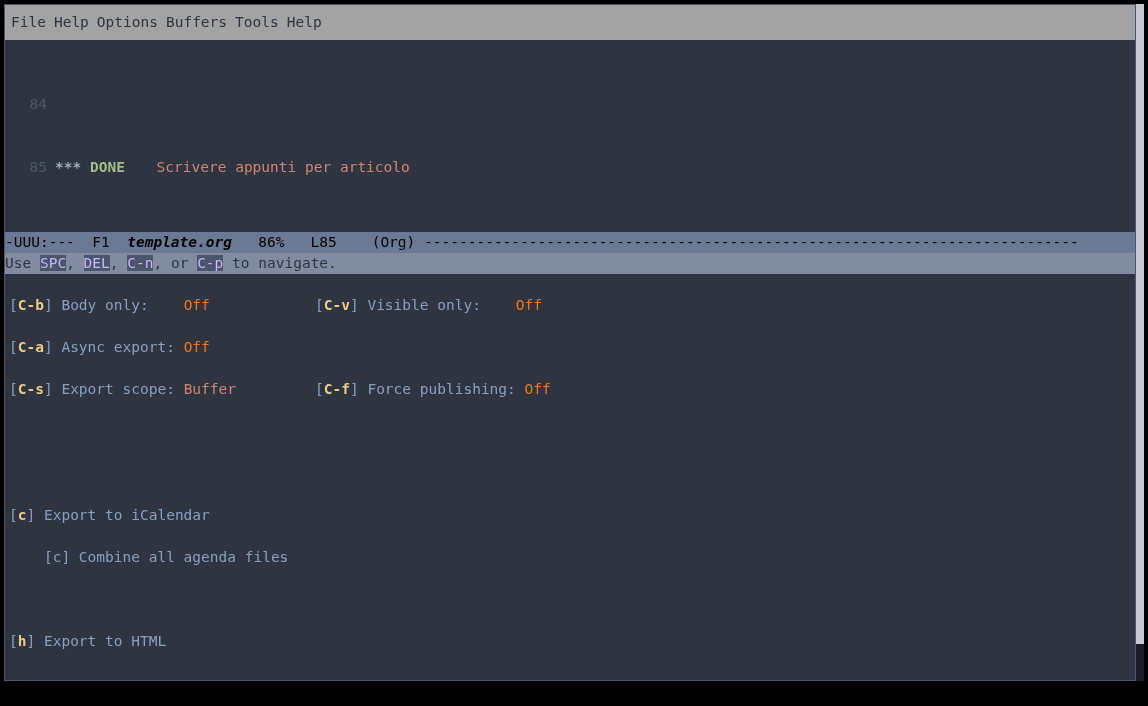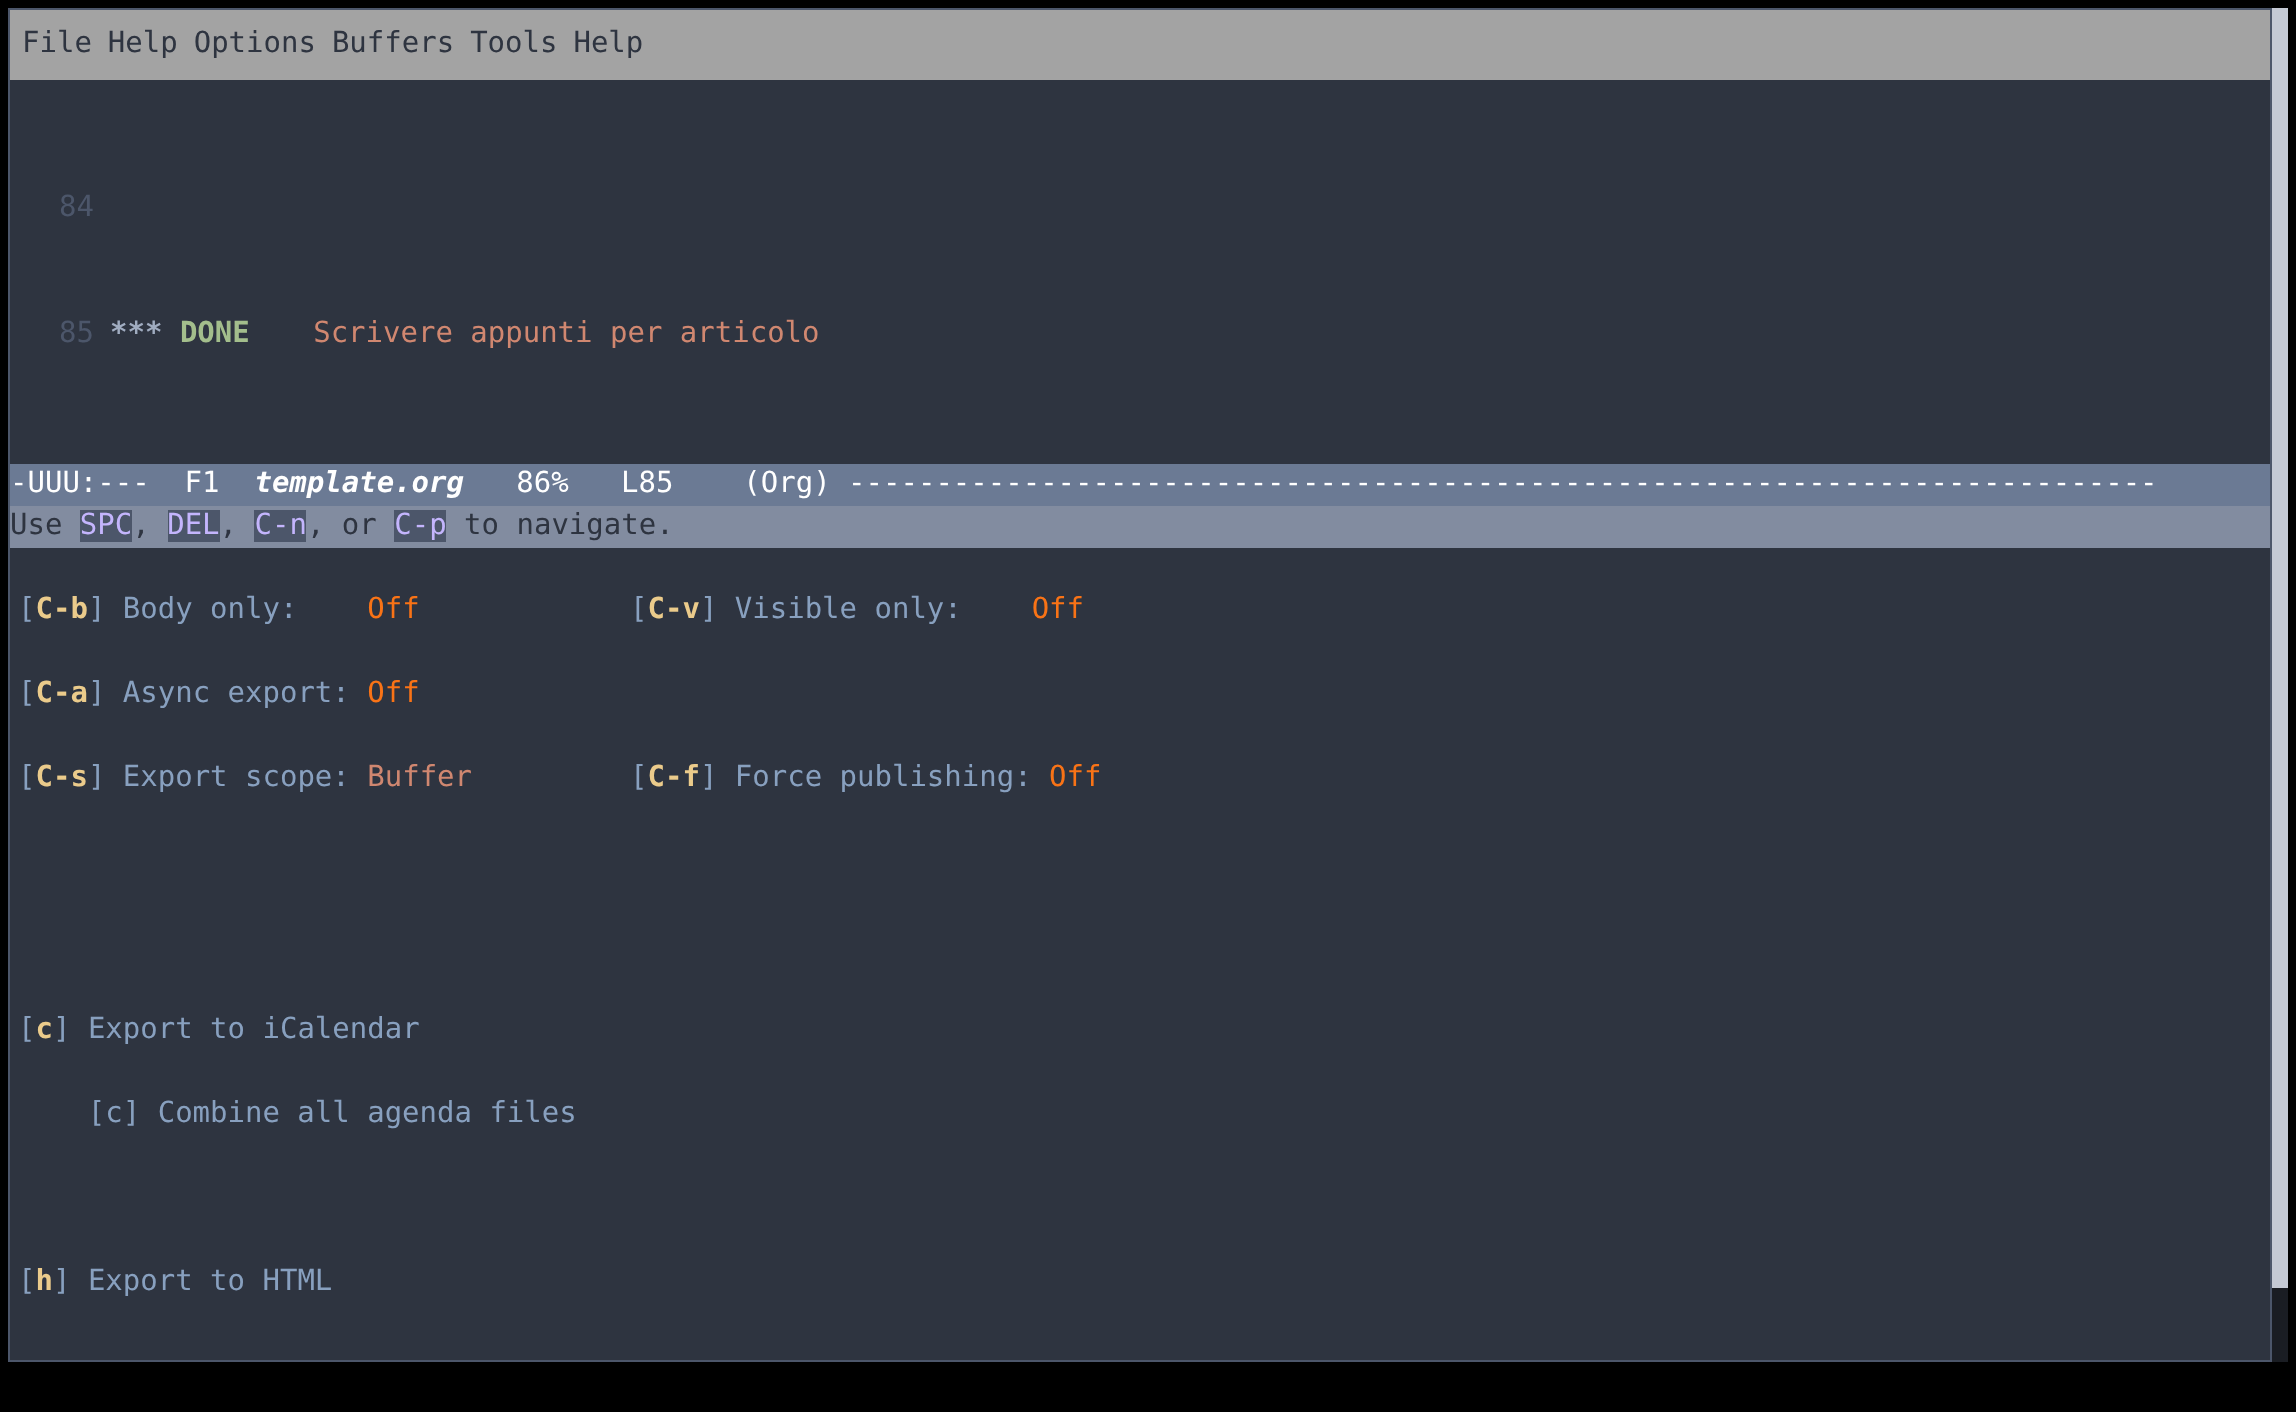--- a/index.html
+++ b/index.html
@@ -66,21 +66,21 @@
     background: #1a1d23;
   }
   .thumb {
     position: absolute;
     left: 0; right: 0; top: 0; height: 640px;
     background: #c4c9d4;
     border-radius: 0;
   }
   .col1 { display:inline-block; width: 306px; vertical-align: top;}
   .padL { padding-left: 4px; }
-  .modeline-inactive { background: #6b7a94; color: #ffffff; }
+  .modeline-inactive { background: #6b7a94; color: #000000; }
 </style>
 </head>
 <body>
 
 <div class="window">
 
   <div class="menubar">
     <span>File</span>
     <span>Help</span>
     <span>Options</span>

